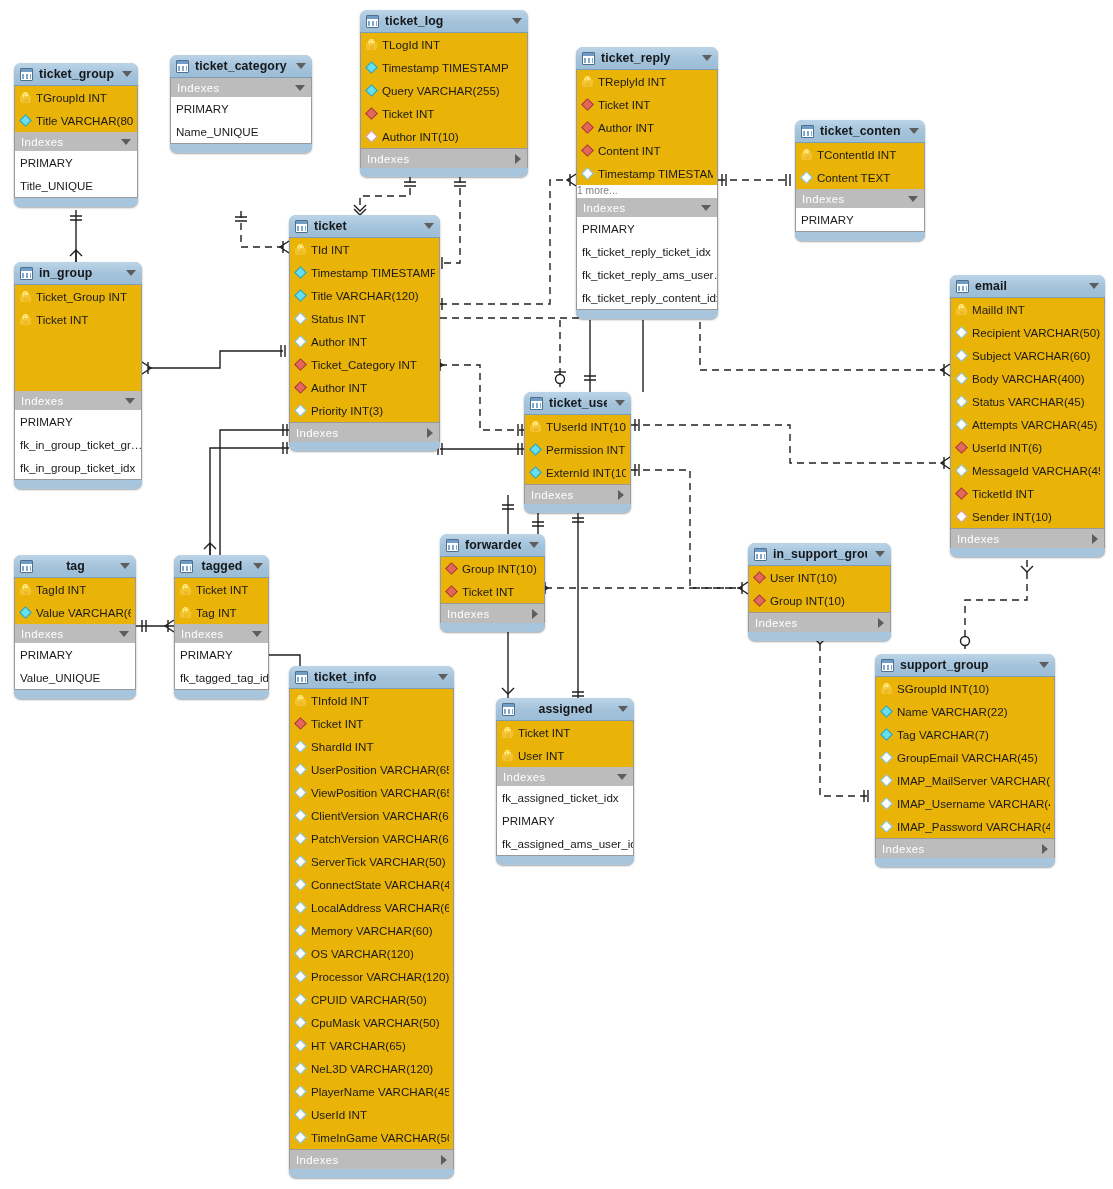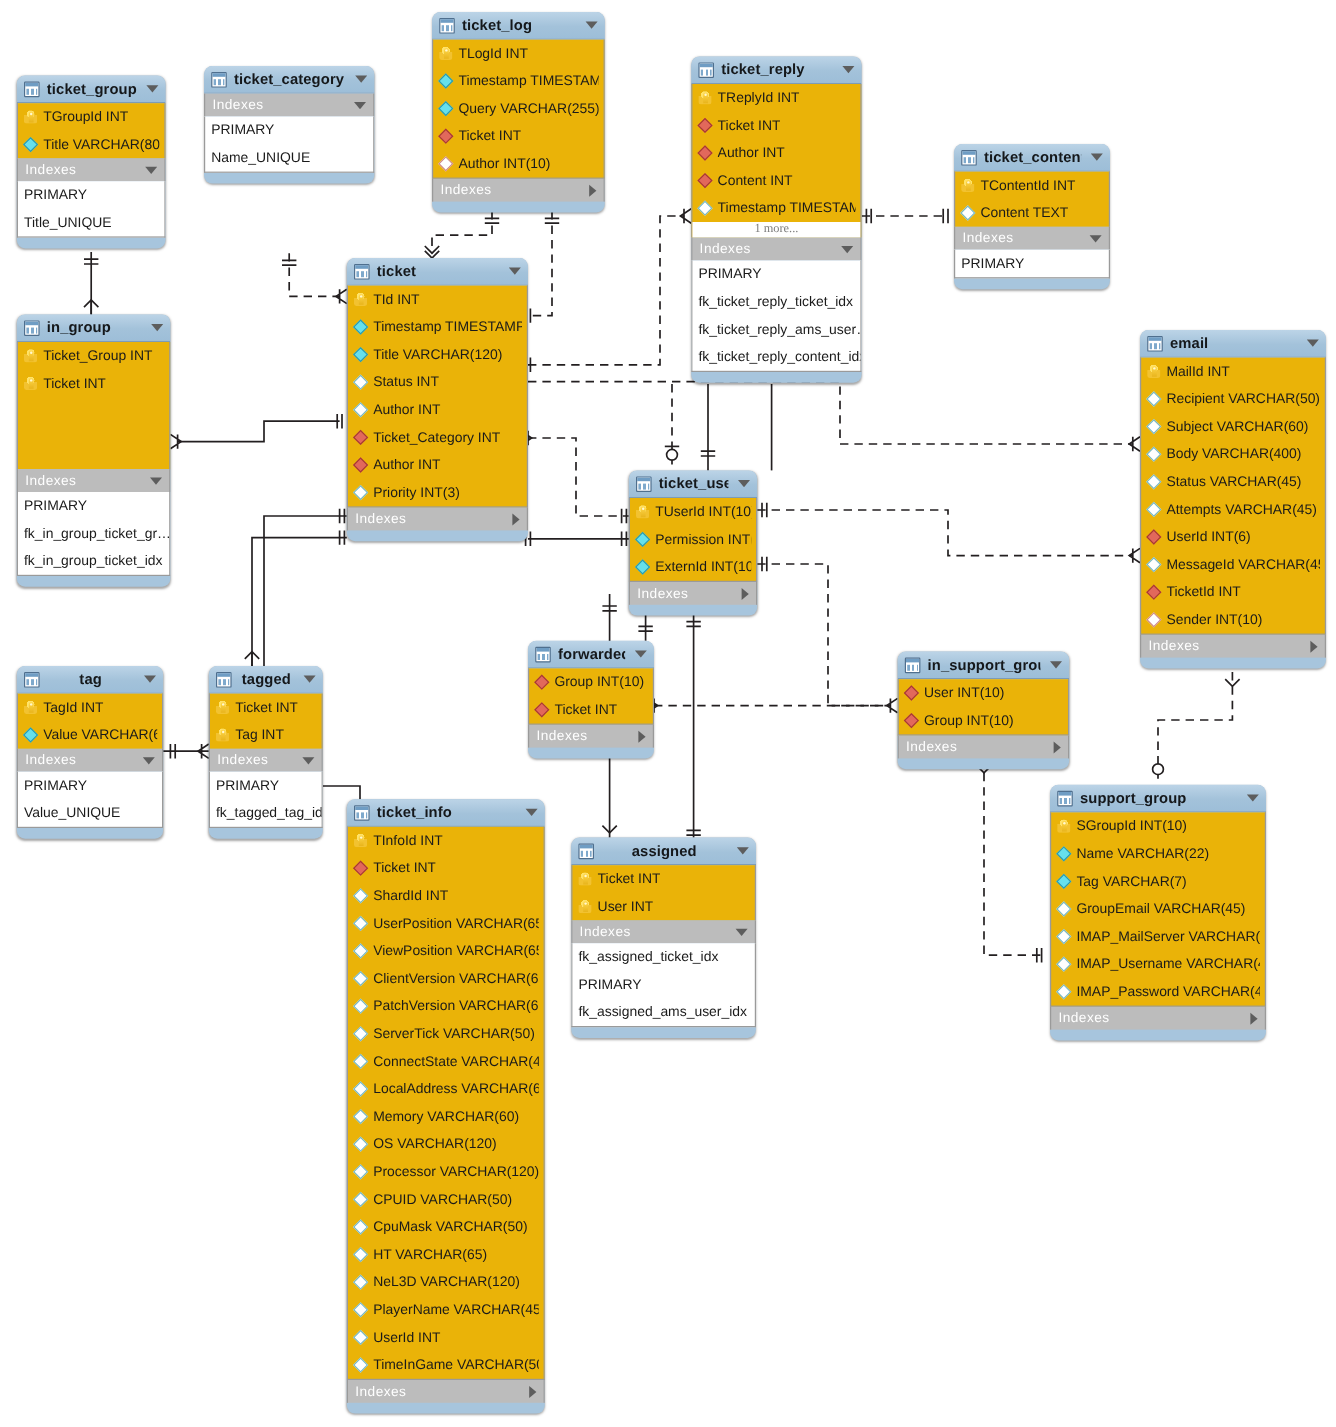--- a/index.html
+++ b/index.html
@@ -89,27 +89,25 @@
     align-items:center;
     gap:5px;
     padding:0 4px 0 5px;
     height:23px;
     font-size:11.6px;
     color:#1a1a1a;
     white-space:nowrap;
   }
   .col .cn{overflow:hidden;}
   .more{
-    text-align:center;
     font-size:10.3px;
     color:#7d7d7d;
     height:13px;
     line-height:11px;
     background:#fff;
-    font-family:Liberation Serif, serif;
   }
 
   
   .m{width:11px;height:11px;flex:0 0 auto;position:relative;}
   .m.key{
     background:
       radial-gradient(circle at 50% 28%,#ffe36a 0 3.2px,transparent 3.3px),
       linear-gradient(to bottom,transparent 0 4px,#f2c230 4px 11px);
     border-radius:2px;
   }
@@ -302,21 +300,21 @@
       </div>
       <div class="idxbar">
         <span class="lbl">Indexes</span>
         <span class="caret"></span>
       </div>
       <div class="idxlist">
         <div class="ix">PRIMARY</div>
         <div class="ix">Name_UNIQUE</div>
       </div>
     </div>
-    <div class="tbl" style="left: 360px; top: 10px; width: 144px;">
+    <div class="tbl" style="left: 360px; top: 10px; width: 168px;">
       <div class="hdr">
         <span class="ticon"></span>
         <span class="tname">ticket_log</span>
         <span class="caret"></span>
       </div>
       <div class="cols bordered">
         <div class="col">
           <span class="m key"></span>
           <span class="cn">TLogId INT</span>
         </div>
@@ -682,21 +680,21 @@
         <div class="col">
           <span class="dia hollow"></span>
           <span class="cn">IMAP_Password VARCHAR(45)</span>
         </div>
       </div>
       <div class="idxbar">
         <span class="lbl">Indexes</span>
         <span class="caret right"></span>
       </div>
     </div>
-    <div class="tbl center" style="left: 476px; top: 698px; width: 154px;">
+    <div class="tbl center" style="left: 496px; top: 698px; width: 138px;">
       <div class="hdr">
         <span class="ticon"></span>
         <span class="tname">assigned</span>
         <span class="caret"></span>
       </div>
       <div class="cols">
         <div class="col">
           <span class="m key"></span>
           <span class="cn">Ticket INT</span>
         </div>

